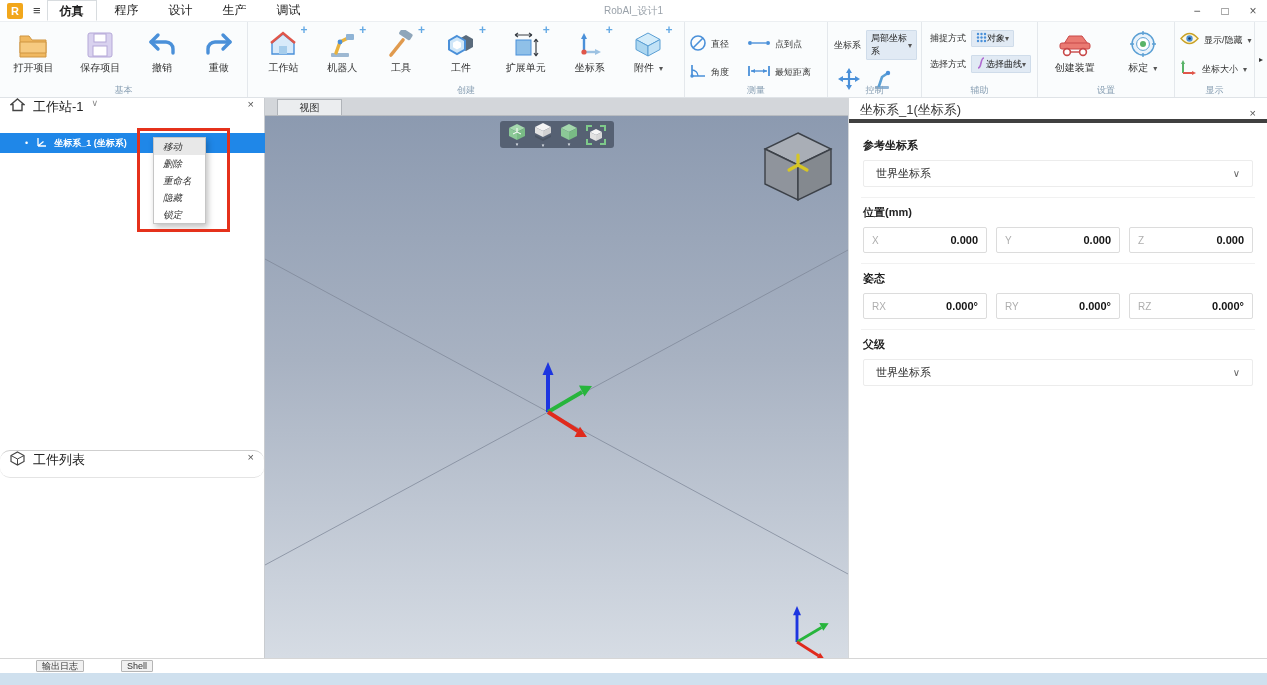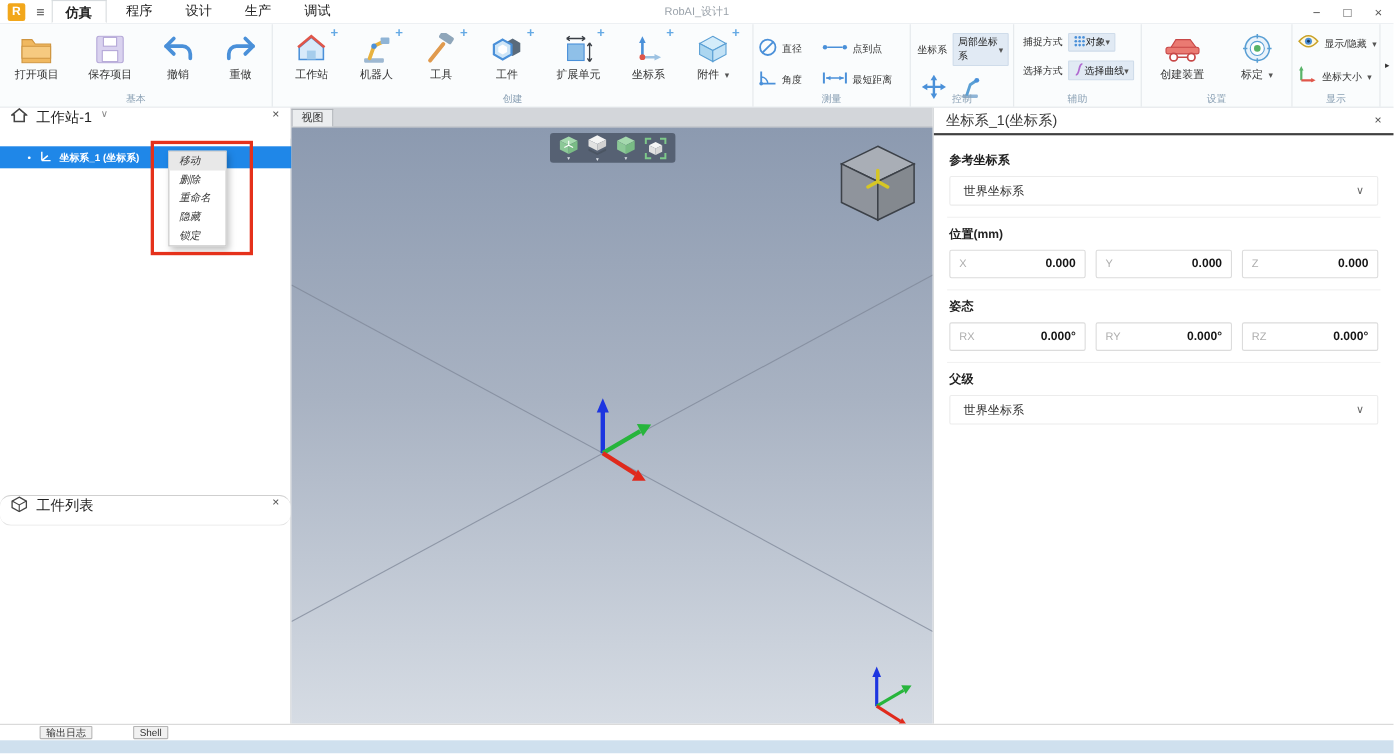--- a/index.html
+++ b/index.html
@@ -50,34 +50,34 @@
   #tree-row .tree-label { margin-left:6px; font-weight:bold; }
   #ctx-menu { position:absolute; left:153px; top:39px; width:53px; background:#fff; border:1px solid #c6c6c6;
     box-shadow:2px 3px 6px rgba(0,0,0,.25); z-index:5; }
   .ctx-item { height:17px; line-height:17px; font-size:9.5px; color:#333; padding-left:9px;font-style:italic; }
   .ctx-item.hover { background:#e8e8e8; }
   #red-rect { position:absolute; left:137px; top:30px; width:93px; height:104px; border:3px solid #e5311b; z-index:6; }
 
   
   #viewport { position:absolute; left:265px; top:98px; width:583px; height:560px; }
   #vp-tabbar { height:18px; background:#d3d6da; border-bottom:1px solid #b8bcc1; display:flex; align-items:flex-end; }
-  .vp-tab { width:38px; height:16px; margin-left:0; background:#ebedef; border:1px solid #b0b4b9; border-bottom:none;
+  .vp-tab { width:65px; height:16px; margin-left:12px; background:#ebedef; border:1px solid #b0b4b9; border-bottom:none;
     font-size:10px; text-align:center; line-height:15px; color:#333; }
   #vp-canvas { position:relative; width:583px; height:542px;
     background:linear-gradient(#8c9ab0, #a8b2c2 45%, #d6dce4); }
   #vp-toolbar { position:absolute; left:235px; top:5px; width:114px; height:27px; background:#566173; border-radius:3px;
     display:flex; align-items:center; justify-content:space-evenly; }
   .vtool { display:flex; flex-direction:column; align-items:center; line-height:5px; }
   .vtool .vcaret { font-size:5px; color:#dde2e8; margin-top:1px; }
 
   
   #props { position:absolute; left:848px; top:98px; width:419px; height:560px; background:#fff;
     border-left:1px solid #d4d7da; }
-  #props-hd { display:flex; align-items:center; height:25px; padding:0 11px; font-size:13px; color:#3a3a3a;
-    border-bottom:2px solid #404040; }
+  #props-hd { display:flex; align-items:flex-end; height:25px; padding:0 11px; font-size:13px; color:#3a3a3a;
+    border-bottom:4px solid #404040; }
   #props-hd .hd-close { margin-left:auto; font-size:11px; color:#555; }
   #props-body { padding:8px 14px 0 14px; }
   .sec-label { font-size:11px; font-weight:bold; color:#222; margin:7px 0 7px 0; }
   .select { display:flex; align-items:center; height:27px; border:1px solid #ececec; border-radius:2px;
     padding:0 12px; font-size:11px; color:#333; background:#fff; }
   .select .sel-chev { margin-left:auto; color:#666; font-size:10px; }
   .hairline { border:none; border-top:1px solid #f1f1f1; margin:10px -2px 2px -2px; }
   .frow { display:flex; gap:9px; }
   .field { flex:1; display:flex; align-items:center; height:26px; border:1px solid #dcdcdc; border-radius:2px;
     padding:0 8px; background:#fff; }

